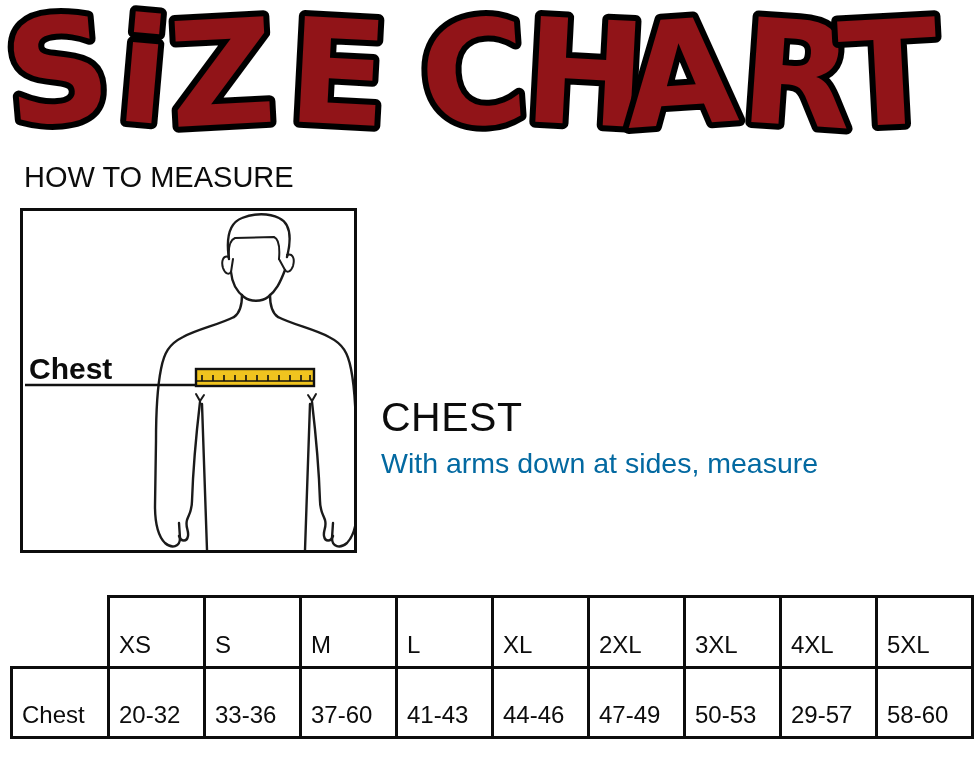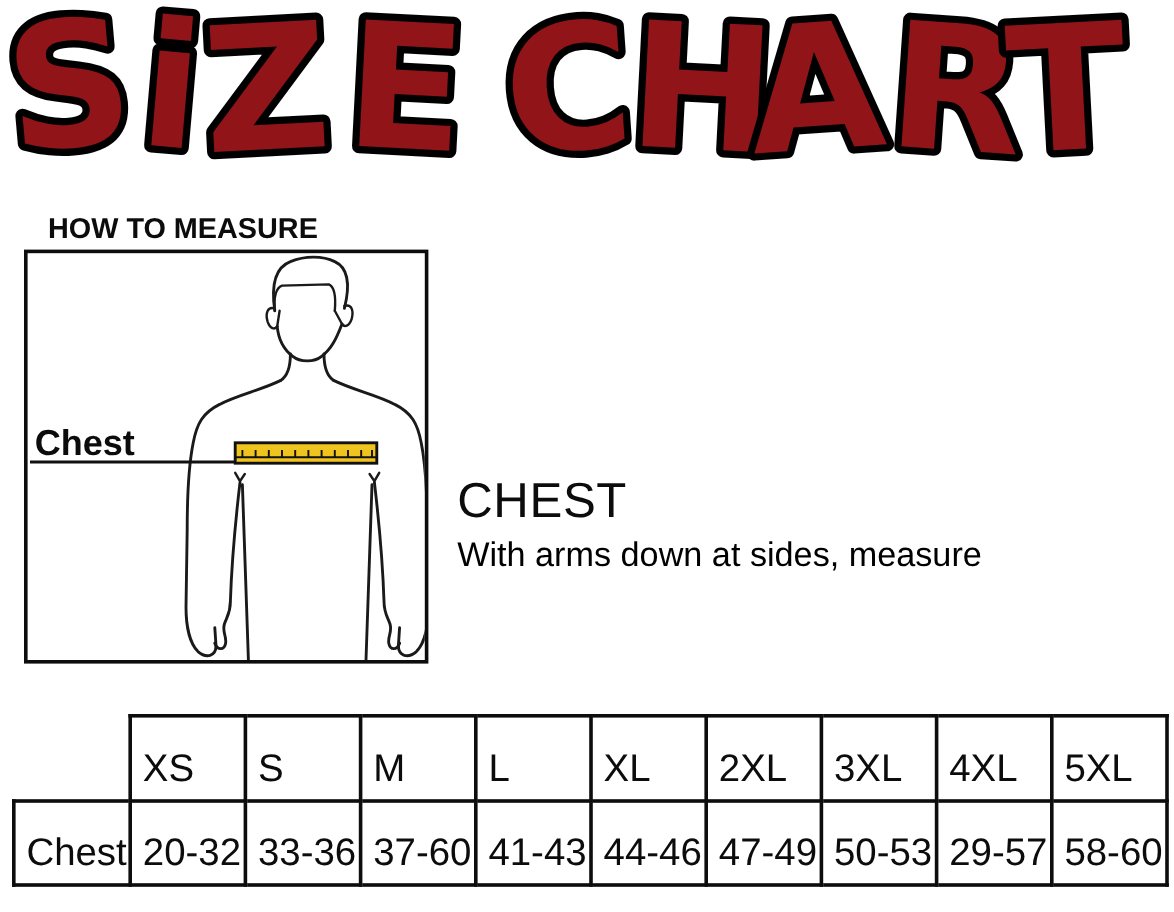--- a/index.html
+++ b/index.html
@@ -10,52 +10,52 @@
   
   .title-svg{position:absolute;left:0;top:0;}
   .title-letter{
     font-family:"DejaVu Sans",sans-serif;
     font-weight:bold;font-size:145px;
     stroke:#000;stroke-width:12;stroke-linejoin:round;
     paint-order:stroke;
   }
   
   .htm-heading{
-    position:absolute;left:24px;top:161px;margin:16px;
-    font-size:24px;font-weight:bold;letter-spacing:0px;color:#0c0c0c;
+    position:absolute;left:24px;top:161px;margin:0;
+    font-size:29px;font-weight:normal;letter-spacing:0px;color:#0c0c0c;
   }
   .diagram-box{
     position:absolute;left:20px;top:208px;width:331px;height:339px;
     border:3px solid #0d0d0d;background:#fff;
   }
   .diagram-box svg{display:block;}
   .fig-line{fill:none;stroke:#1a1a1a;stroke-width:2.4;stroke-linecap:round;stroke-linejoin:round;}
   .fig-thin{fill:none;stroke:#1a1a1a;stroke-width:2;stroke-linecap:round;}
   .chest-label-text{
     font-family:"Liberation Sans",sans-serif;font-weight:bold;font-size:30px;fill:#0c0c0c;
   }
   
   .chest-heading{
     position:absolute;left:381px;top:394px;margin:0;
     font-size:41px;font-weight:400;letter-spacing:0.5px;color:#0c0c0c;
   }
   .chest-desc{
     position:absolute;left:381px;top:443px;width:580px;
-    font-size:28.5px;line-height:40px;font-weight:400;color:#000000;
+    font-size:28.5px;line-height:40px;font-weight:400;color:#0369a1;
   }
   
   .size-table{
     position:absolute;left:10px;top:595px;
     border-collapse:collapse;table-layout:fixed;
   }
   .size-table th,.size-table td{
     border:3px solid #0d0d0d;background:#fff;
     vertical-align:bottom;text-align:left;
     padding:0 0 7px 9px;
-    font-size:32px;font-weight:400;color:#0c0c0c;
+    font-size:24px;font-weight:400;color:#0c0c0c;
     overflow:hidden;white-space:nowrap;
   }
   .size-table .blank{border:none;background:transparent;}
   .size-table .col-label{width:85px;}
   .size-table .col-size{width:84px;}
   .size-table .row-head{height:71px;}
   .size-table .row-data{height:70px;}
 </style>
 </head>
 <body>

